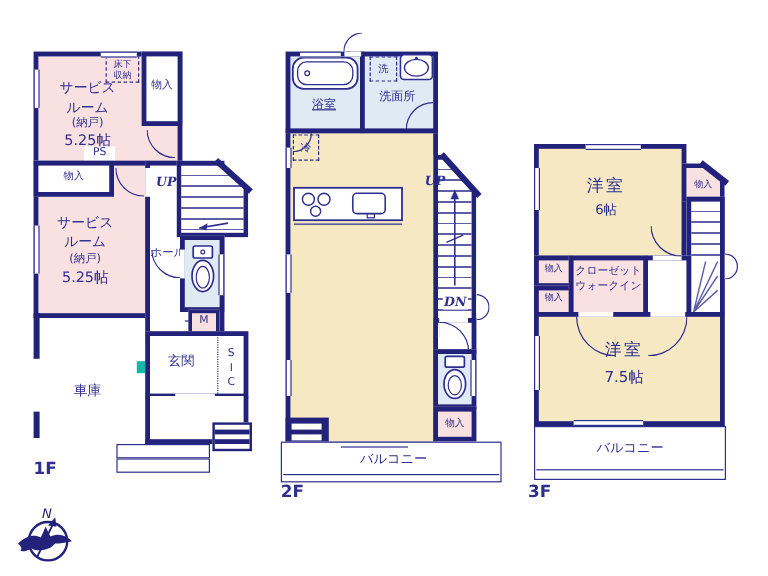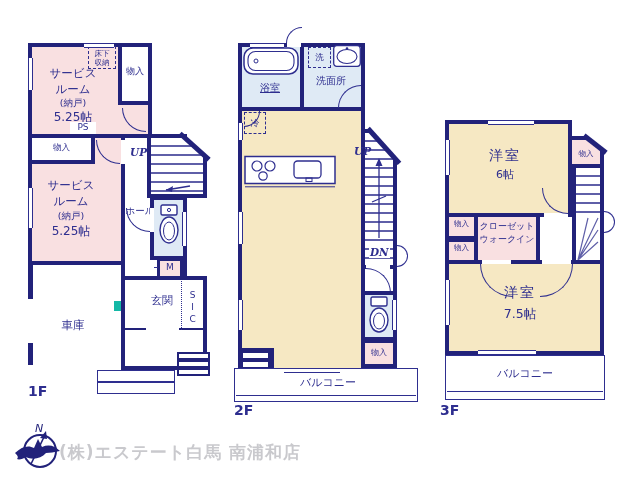--- a/index.html
+++ b/index.html
@@ -94,21 +94,21 @@
   <div class="arc arc-bl" style="left:122px;top:108px;width:24px;height:24px;"></div>
 
   <div class="r pink" style="left:157px;top:258px;width:26px;height:22px;border-width:3px;"></div>
   <div class="lbl" style="left:157px;top:262px;width:26px;font-size:9px;">M</div>
   <div class="lbl" style="left:114px;top:262px;width:38px;font-size:8px;background:#14b8a6;margin-top:39px;">下駄箱</div>
   <div class="thin" style="left:154px;top:267px;width:4px;height:1.2px;"></div>
   <div class="lbl" style="left:146px;top:280px;width:40px;font-size:8px;background:#fff;">可動棚</div>
   <div class="thin" style="left:185px;top:285px;width:18px;height:1.2px;"></div>
 
   <div class="r wht" style="left:121px;top:276px;width:86px;height:56px;"></div>
-  <div class="lbl" style="left:129px;top:294px;width:44px;font-size:11px;text-align:right;">玄関</div>
+  <div class="lbl" style="left:129px;top:294px;width:44px;font-size:11px;">玄関</div>
   <div class="dotline" style="left:181px;top:281px;height:49px;"></div>
   <div class="lbl vtext" style="left:186px;top:288px;height:40px;font-size:9px;">SIC</div>
 
   <div class="gap" style="left:146px;top:328px;width:33px;height:4px;"></div>
   <div class="arc arc-bl" style="left:146px;top:332px;width:34px;height:32px;"></div>
 
   <div class="r wht" style="left:121px;top:330px;width:86px;height:40px;border-top:none;"></div>
   <div style="position:absolute;left:97px;top:370px;width:78px;height:12px;border:1.5px solid var(--ink);box-sizing:border-box;background:#fff;"></div>
   <div style="position:absolute;left:97px;top:382px;width:78px;height:12px;border:1.5px solid var(--ink);box-sizing:border-box;background:#fff;"></div>
   <div style="position:absolute;left:177px;top:352px;width:33px;height:24px;border:2.5px solid var(--wall);box-sizing:border-box;background:#fff;">
@@ -254,15 +254,14 @@
   <div class="win-h" style="left:478px;top:350px;width:58px;"></div>
 
 
   <svg style="left:13px;top:420px;" width="52" height="54" viewBox="0 0 52 54">
     <circle cx="27" cy="31" r="16" fill="none" stroke="#22227a" stroke-width="2"></circle>
     <path d="M18,44 L31,17" stroke="#22227a" stroke-width="1.6" fill="none"></path>
     <path d="M33,11 l-6,7 l7,1 z" fill="#22227a"></path>
     <text x="22" y="12" font-size="11" font-style="italic" fill="#22227a">N</text>
     <path d="M2,33 C9,26 16,25 21,28 L25,19 L29,27 C36,24 42,26 47,31 C41,32 37,33 33,33 C28,39 19,40 13,37 C10,39 6,40 4,39 C6,37 4,35 2,33 Z" fill="#22227a"></path>
   </svg>
-  <div class="company" style="left:59px;top:441px;">(株)エステート白馬 南浦和店</div>
 
 </div>
 
 </body></html>

